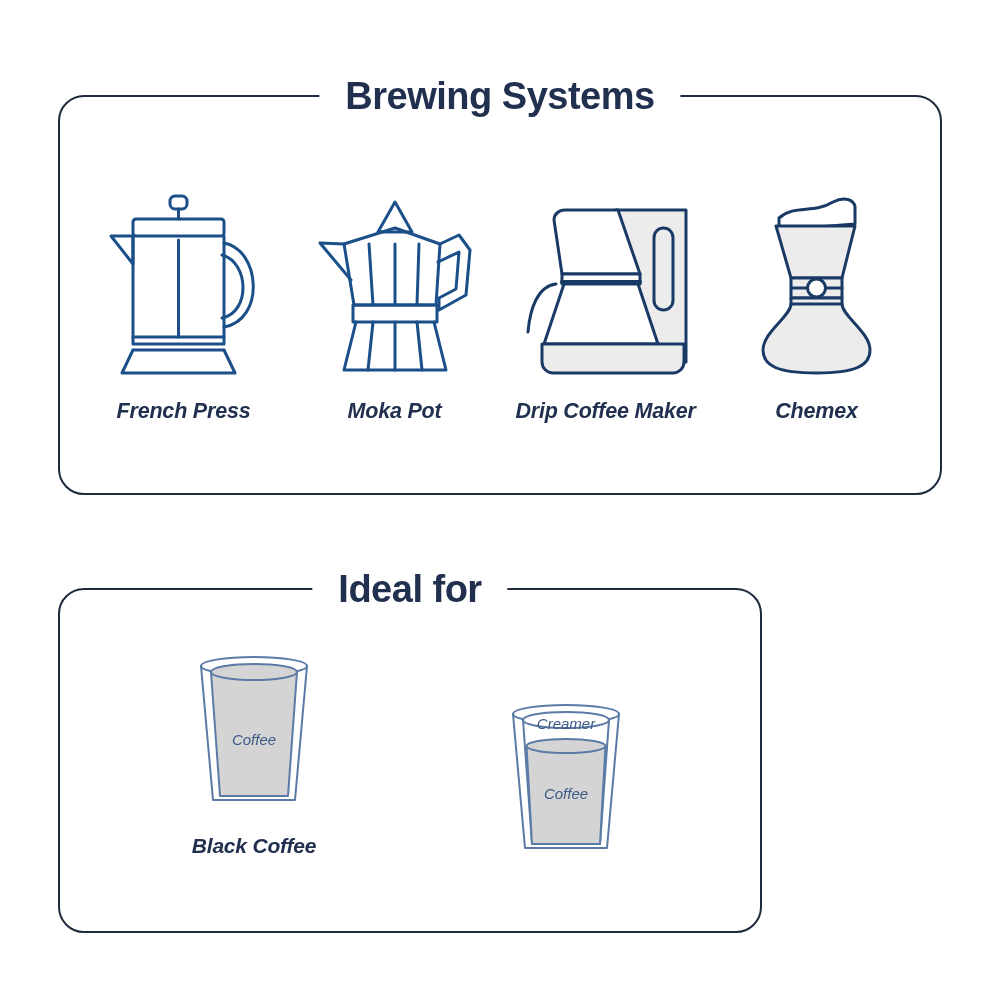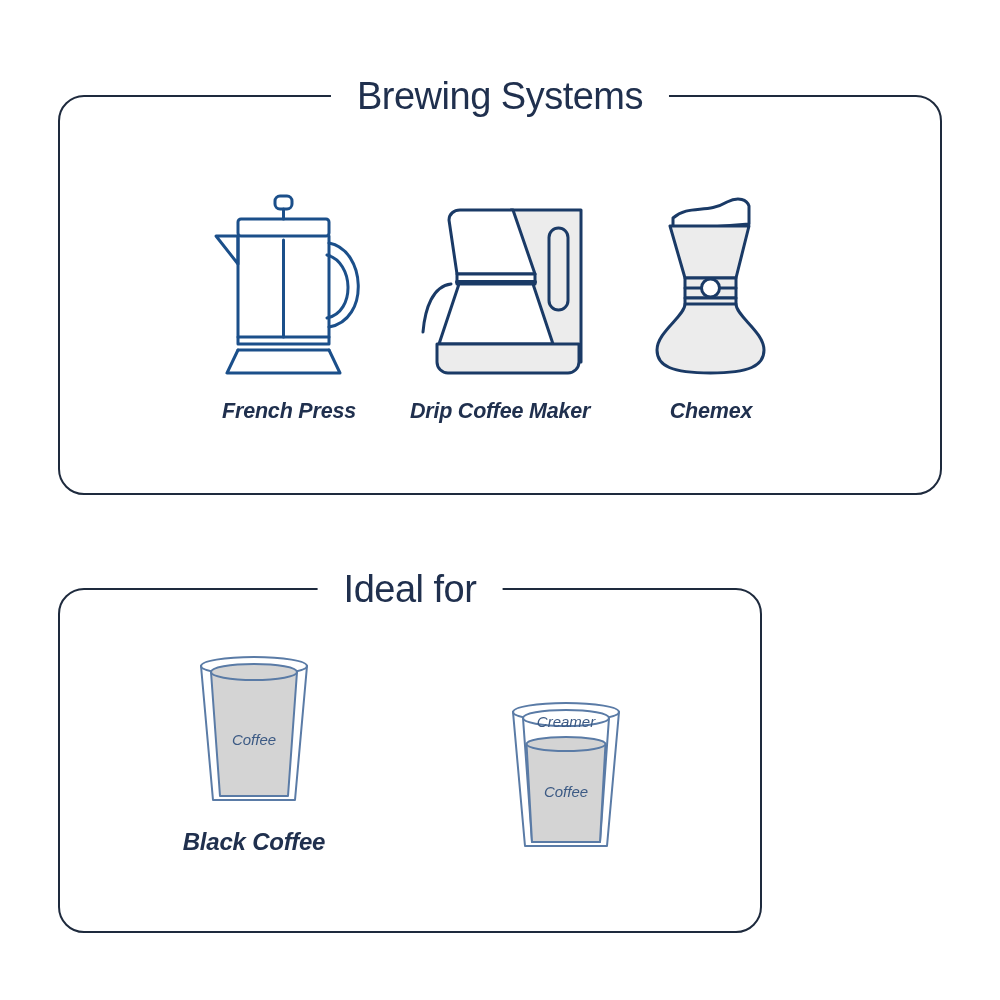--- a/index.html
+++ b/index.html
@@ -30,21 +30,21 @@
   
   .card-title {
     position: absolute;
     top: -27px;
     left: 50%;
     transform: translateX(-50%);
     background: #ffffff;
     padding: 0 26px;
     white-space: nowrap;
     font-size: 38px;
-    font-weight: normal;
+    font-weight: bold;
     letter-spacing: -0.5px;
     color: #20304e;
     line-height: 52px;
     text-align: right;
   }
 
   
   .row {
     position: absolute;
     left: 0; right: 0;
@@ -74,21 +74,21 @@
 
   .item-label {
     margin-top: 22px;
     font-size: 21.5px;
     font-weight: bold;
     color: #20304e;
     letter-spacing: -0.2px;
     white-space: nowrap;
     text-align: center;
   }
-  #row-ideal .item-label { margin-top: 18px; font-size: 24px; text-align: center; }
+  #row-ideal .item-label { margin-top: 24px; font-size: 21px; text-align: center; }
 
   svg { display: block; overflow: visible; }
 </style>
 </head>
 <body>
 
 <div class="page">
 
   <div class="card" id="card-brewing">
 
@@ -118,20 +118,51 @@
               <path d="M24 158 L13 181 L126 181 L115 158"></path>
 
               <path d="M115 51 C 152 58, 156 128, 115 135"></path>
               <path d="M113 63 C 140 70, 142 120, 113 126"></path>
             </g>
           </svg>
         </div>
         <div class="item-label">French Press</div>
       </div>
 
+      <div class="item">
+        <div class="art">
+          <svg width="150" height="185" viewBox="0 0 150 185">
+            <g fill="none" stroke="#1b4f8a" stroke-width="3" stroke-linejoin="round" stroke-linecap="round">
+
+              <path d="M58 40 L75 10 L92 40 Z"></path>
+
+              <path d="M24 52 L75 36 L120 52"></path>
+
+              <path d="M24 52 L0 51 L31 88"></path>
+
+              <path d="M24 52 L34 113 L116 113 L120 52"></path>
+
+              <line x1="49" y1="52" x2="53" y2="113"></line>
+              <line x1="75" y1="52" x2="75" y2="113"></line>
+              <line x1="99" y1="52" x2="97" y2="113"></line>
+
+              <rect x="33" y="113" width="84" height="17"></rect>
+
+              <path d="M36 130 L24 178 L126 178 L114 130"></path>
+
+              <line x1="53" y1="130" x2="48" y2="178"></line>
+              <line x1="75" y1="130" x2="75" y2="178"></line>
+              <line x1="97" y1="130" x2="102" y2="178"></line>
+
+              <path d="M120 52 L139 43 L150 58 L146 103 L119 118 L119 106 L136 97 L139 60 L118 70"></path>
+            </g>
+          </svg>
+        </div>
+        <div class="item-label">Moka Pot</div>
+      </div>
 
       <div class="item">
         <div class="art">
           <svg width="175" height="185" viewBox="0 0 175 185">
             <g stroke="#1a3a66" stroke-width="3" stroke-linejoin="round" stroke-linecap="round">
 
               <path d="M98 18 L168 18 L168 170 L66 170 L66 152 L124 152 Z" fill="#ececec"></path>
 
               <rect x="136" y="36" width="19" height="82" rx="9.5" fill="none"></rect>
 

